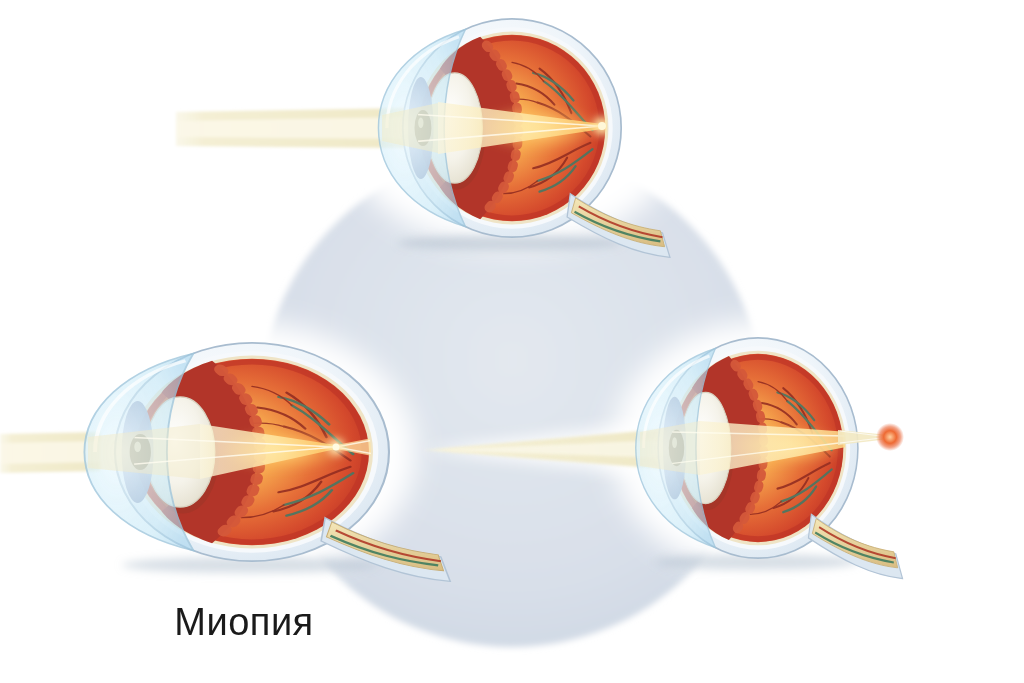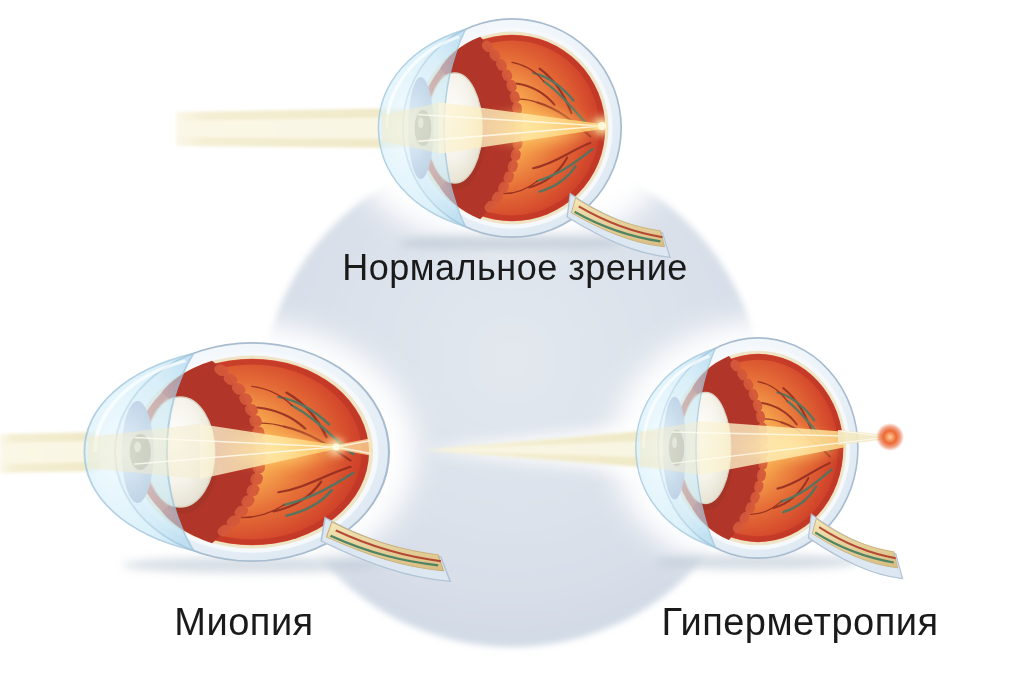--- a/index.html
+++ b/index.html
@@ -207,19 +207,17 @@
   <g clip-path="url(#clipH)">
     <ellipse cx="788" cy="446" rx="58" ry="21" fill="url(#gGlowY)" filter="url(#fB4)"></ellipse>
     <path d="M700,421 L888,435 L888,439 L700,475 Z" fill="url(#gBeamIn)" opacity=".92"></path>
     <path d="M668,432 L888,437 M668,464 L888,437" stroke="#fffdf0" stroke-width="1.4" opacity=".75" fill="none"></path>
   </g>
   <path d="M838,430 L889,435 L889,439 L838,445 Z" fill="#f3e9c2" opacity=".9"></path>
   <path d="M840,431 L889,437 M840,443 L889,437" stroke="#ffffff" stroke-width="1" opacity=".7" fill="none"></path>
   <circle cx="890" cy="437" r="14" fill="url(#gDot)"></circle>
 </svg>
 
-<div class="lbl lbl-title" style="left:515px;top:250px">Нормальное зрение</div>
 
 <div class="lbl lbl-sub" style="left:244px;top:575px">Миопия</div>
 
-<div class="lbl lbl-sub" style="left:800px;top:575px">Гиперметропия</div>
 
 </div>
 
 </body></html>

